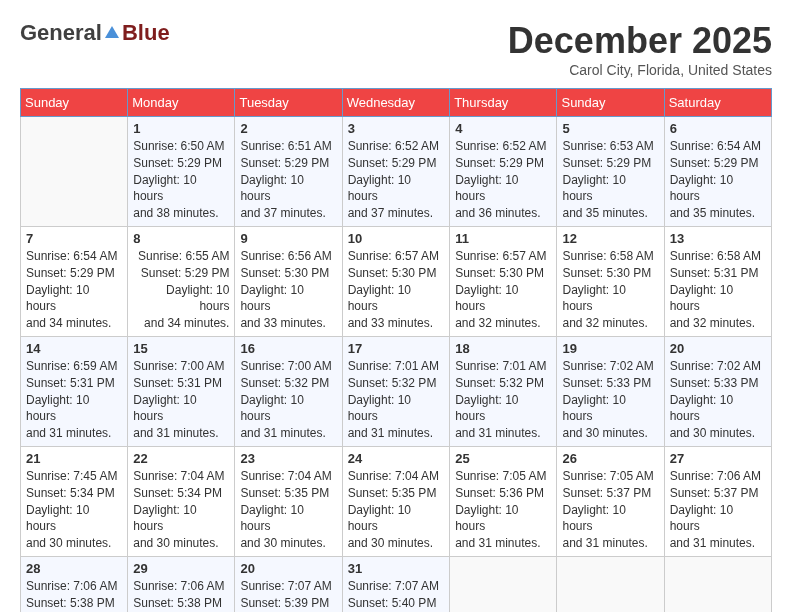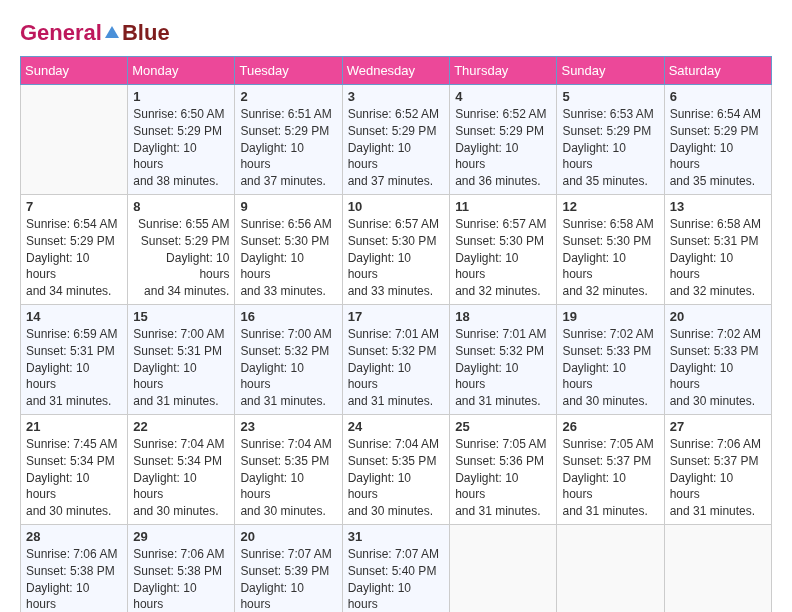--- a/index.html
+++ b/index.html
@@ -21,41 +21,41 @@
       flex-direction: column;
       align-items: flex-start;
     }
     .logo-text {
       font-size: 22px;
       font-weight: bold;
       color: #333;
       display: flex;
       align-items: center;
     }
-    .logo-general { color: #be185d; }
+    .logo-general { color: #404040; }
     .logo-blue { color: #7f1d1d; }
     .title-block {
       text-align: right;
     }
     .month-title {
       font-size: 36px;
       font-weight: bold;
       color: #333;
     }
     .location {
       font-size: 14px;
       color: #555;
     }
     .calendar {
       width: 100%;
       border-collapse: collapse;
       border: 1px solid #ccc;
     }
     .calendar th {
-      background: #ec4899;
+      background: #ef4444;
       color: #fff;
       font-size: 13px;
       padding: 6px 4px;
       text-align: left;
       border: 1px solid #6699cc;
       font-weight: normal;
     }
     .calendar td {
       vertical-align: top;
       border: 1px solid #ccc;
@@ -93,20 +93,24 @@
 <div class="header">
   <div class="logo">
     <div class="logo-text">
       <span class="logo-general">General</span>
       <svg width="18" height="18" viewBox="0 0 18 18" style="margin:0 1px;">
         <polygon points="9,2 16,14 2,14" fill="#4a90d9"></polygon>
       </svg>
       <span class="logo-blue">Blue</span>
     </div>
   </div>
+  <div class="title-block">
+    <div class="month-title">December 2025</div>
+    <div class="location">Carol City, Florida, United States</div>
+  </div>
 </div>
 
 <table class="calendar">
   <thead>
     <tr>
     <th>Sunday</th>
         <th>Monday</th>
         <th>Tuesday</th>
         <th>Wednesday</th>
         <th>Thursday</th>

